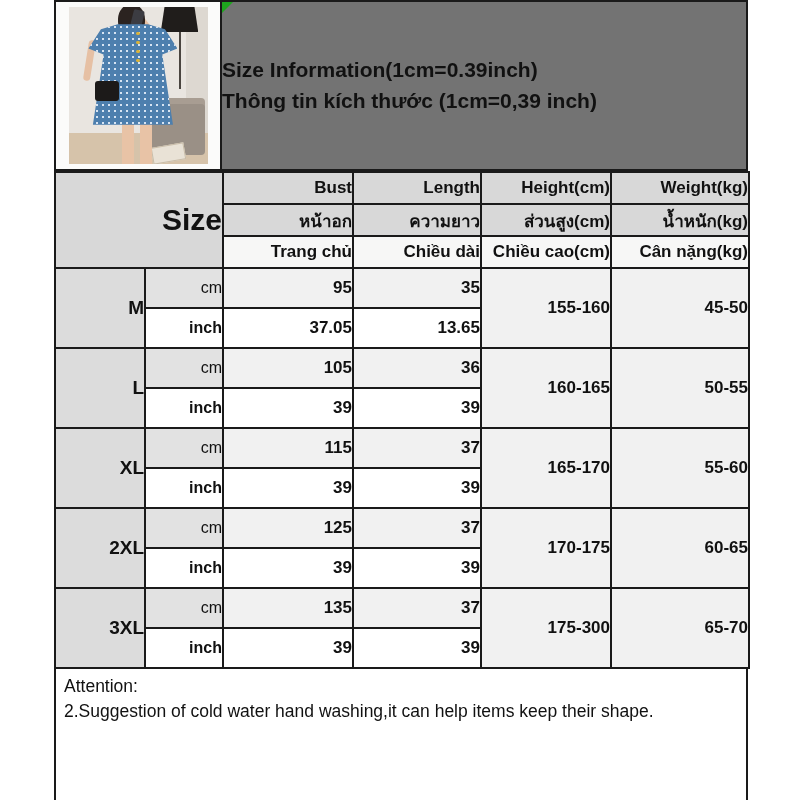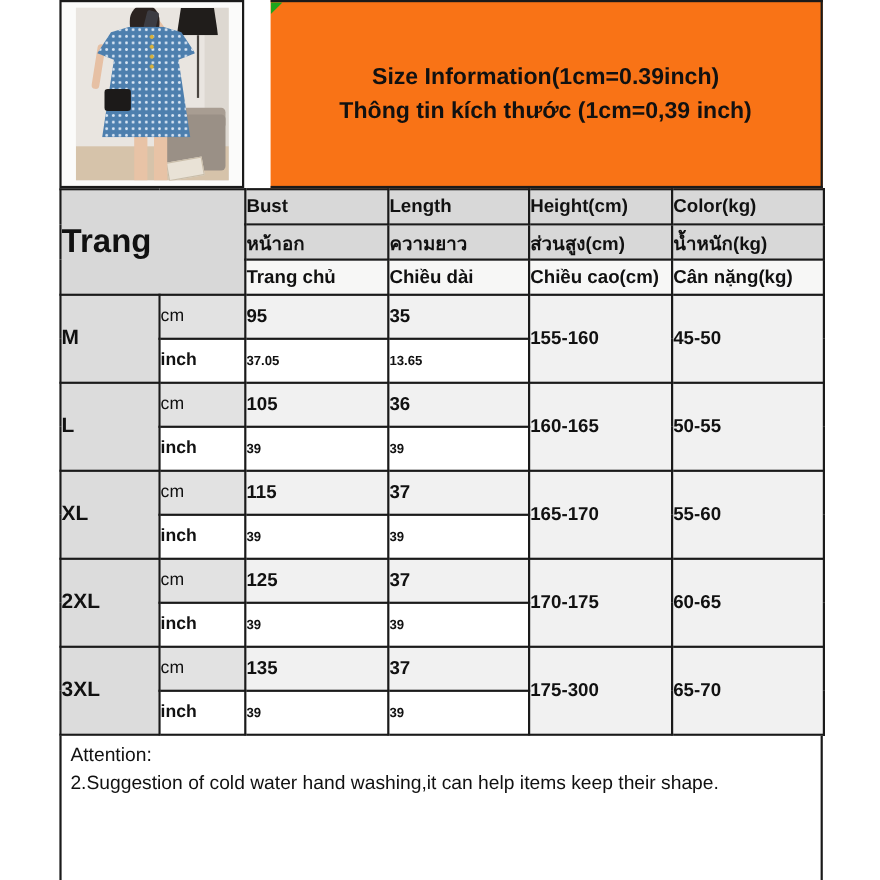--- a/index.html
+++ b/index.html
@@ -5,22 +5,22 @@
 <style>
   html,body{margin:0;padding:0;}
   body{width:800px;height:800px;background:#ffffff;font-family:"Liberation Sans",sans-serif;color:#111;}
   .canvas{position:relative;width:800px;height:800px;background:#ffffff;overflow:hidden;}
   .sheet{position:absolute;left:54px;top:0;width:694px;}
 
   
   .top-row{display:flex;height:171px;box-sizing:border-box;}
   .photo-cell{width:168px;box-sizing:border-box;border:2px solid #1a1a1a;border-right-width:2px;
               background:#fbfbfa;padding:5px 12px 5px 13px;}
-  .title-cell{flex:1;box-sizing:border-box;border:2px solid #1a1a1a;border-left:none;background:#f97316;
-              display:flex;flex-direction:column;justify-content:center;align-items:center;gap:7px;position:relative;margin-left:24px;}
+  .title-cell{flex:1;box-sizing:border-box;border:2px solid #1a1a1a;border-left:none;background:#737373;
+              display:flex;flex-direction:column;justify-content:center;gap:7px;position:relative;}
   .title-l1,.title-l3{font-size:21px;font-weight:bold;letter-spacing:0;}
   .title-l2{font-size:19px;font-weight:bold;}
   .corner-mark{position:absolute;left:0;top:0;width:11px;height:11px;background:#1da51d;
                clip-path:polygon(0 0,100% 0,0 100%);}
 
   
   .photo{position:relative;width:100%;height:100%;overflow:hidden;background:#e9e5e0;}
   .ph-wall-r{position:absolute;right:0;top:0;width:16%;height:100%;background:#ddd8d1;}
   .ph-floor{position:absolute;left:0;bottom:0;width:100%;height:20%;background:#d6c3aa;}
   .ph-couch{position:absolute;right:2%;bottom:6%;width:46%;height:32%;background:#9a9086;border-radius:4px;}
@@ -39,31 +39,31 @@
             background-size:6px 6px;
             clip-path:polygon(33% 0,67% 0,86% 5%,100% 24%,83% 30%,95% 100%,5% 100%,17% 30%,0 24%,14% 5%);}
   .ph-placket{position:absolute;left:48.5%;top:14%;width:4px;height:22%;
               background-image:radial-gradient(circle,#d9b23a 1.6px,rgba(0,0,0,0) 2px);background-size:4px 9px;}
   .ph-bag{position:absolute;left:19%;top:47%;width:17%;height:13%;background:#1c1a19;border-radius:3px;}
   .ph-leg1{position:absolute;left:38%;top:74%;width:9%;height:26%;background:#e8c3a6;}
   .ph-leg2{position:absolute;left:51%;top:74%;width:9%;height:26%;background:#e8c3a6;}
 
   
   table.size-table{border-collapse:collapse;table-layout:fixed;width:694px;}
-  table.size-table td{border:2px solid #1a1a1a;text-align:left;vertical-align:middle;padding:0;overflow:hidden;}
+  table.size-table td{border:2px solid #1a1a1a;text-align:right;vertical-align:middle;padding:0;overflow:hidden;}
   tr.hdr td{height:30px;}
   tr.data td{height:38px;}
   .h-en,.h-th{background:#d8d8d8;font-weight:bold;font-size:17px;}
   .h-vi{background:#f7f7f6;font-weight:bold;font-size:17px;}
   .size-big{background:#d8d8d8;font-weight:bold;font-size:30px;}
   .size-label{background:#dcdcdc;font-weight:bold;font-size:19px;}
   .unit-cm{background:#e2e2e2;font-weight:normal;font-size:16px;margin-top:24px;}
   .unit-inch{background:#ffffff;font-weight:bold;font-size:16px;}
   .val-cm{background:#f1f1f1;font-weight:bold;font-size:17px;}
-  .val-inch{background:#ffffff;font-weight:bold;font-size:12px;}
+  .val-inch{background:#ffffff;font-weight:bold;font-size:17px;}
   .range{background:#f1f1f1;font-weight:bold;font-size:17px;}
 
   
   .attention{box-sizing:border-box;border:2px solid #1a1a1a;border-top:none;height:146px;
              padding:5px 8px 0 8px;font-size:17.5px;line-height:25px;background:#ffffff;}
 </style>
 </head>
 <body>
 
 <div class="canvas">
@@ -101,25 +101,25 @@
       <colgroup>
         <col style="width:90px">
           <col style="width:78px">
           <col style="width:130px">
         <col style="width:128px">
           <col style="width:130px">
           <col style="width:138px">
       </colgroup>
       <tbody>
         <tr class="hdr">
-          <td class="size-big" colspan="2" rowspan="3">Trang</td>
+          <td class="size-big" colspan="2" rowspan="3">Size</td>
           <td class="h-en">Bust</td>
           <td class="h-en">Length</td>
           <td class="h-en">Height(cm)</td>
-          <td class="h-en">Color(kg)</td>
+          <td class="h-en">Weight(kg)</td>
         </tr>
         <tr class="hdr">
           <td class="h-th">หน้าอก</td>
           <td class="h-th">ความยาว</td>
           <td class="h-th">ส่วนสูง(cm)</td>
           <td class="h-th">น้ำหนัก(kg)</td>
         </tr>
         <tr class="hdr">
           <td class="h-vi">Trang chủ</td>
           <td class="h-vi">Chiều dài</td>

